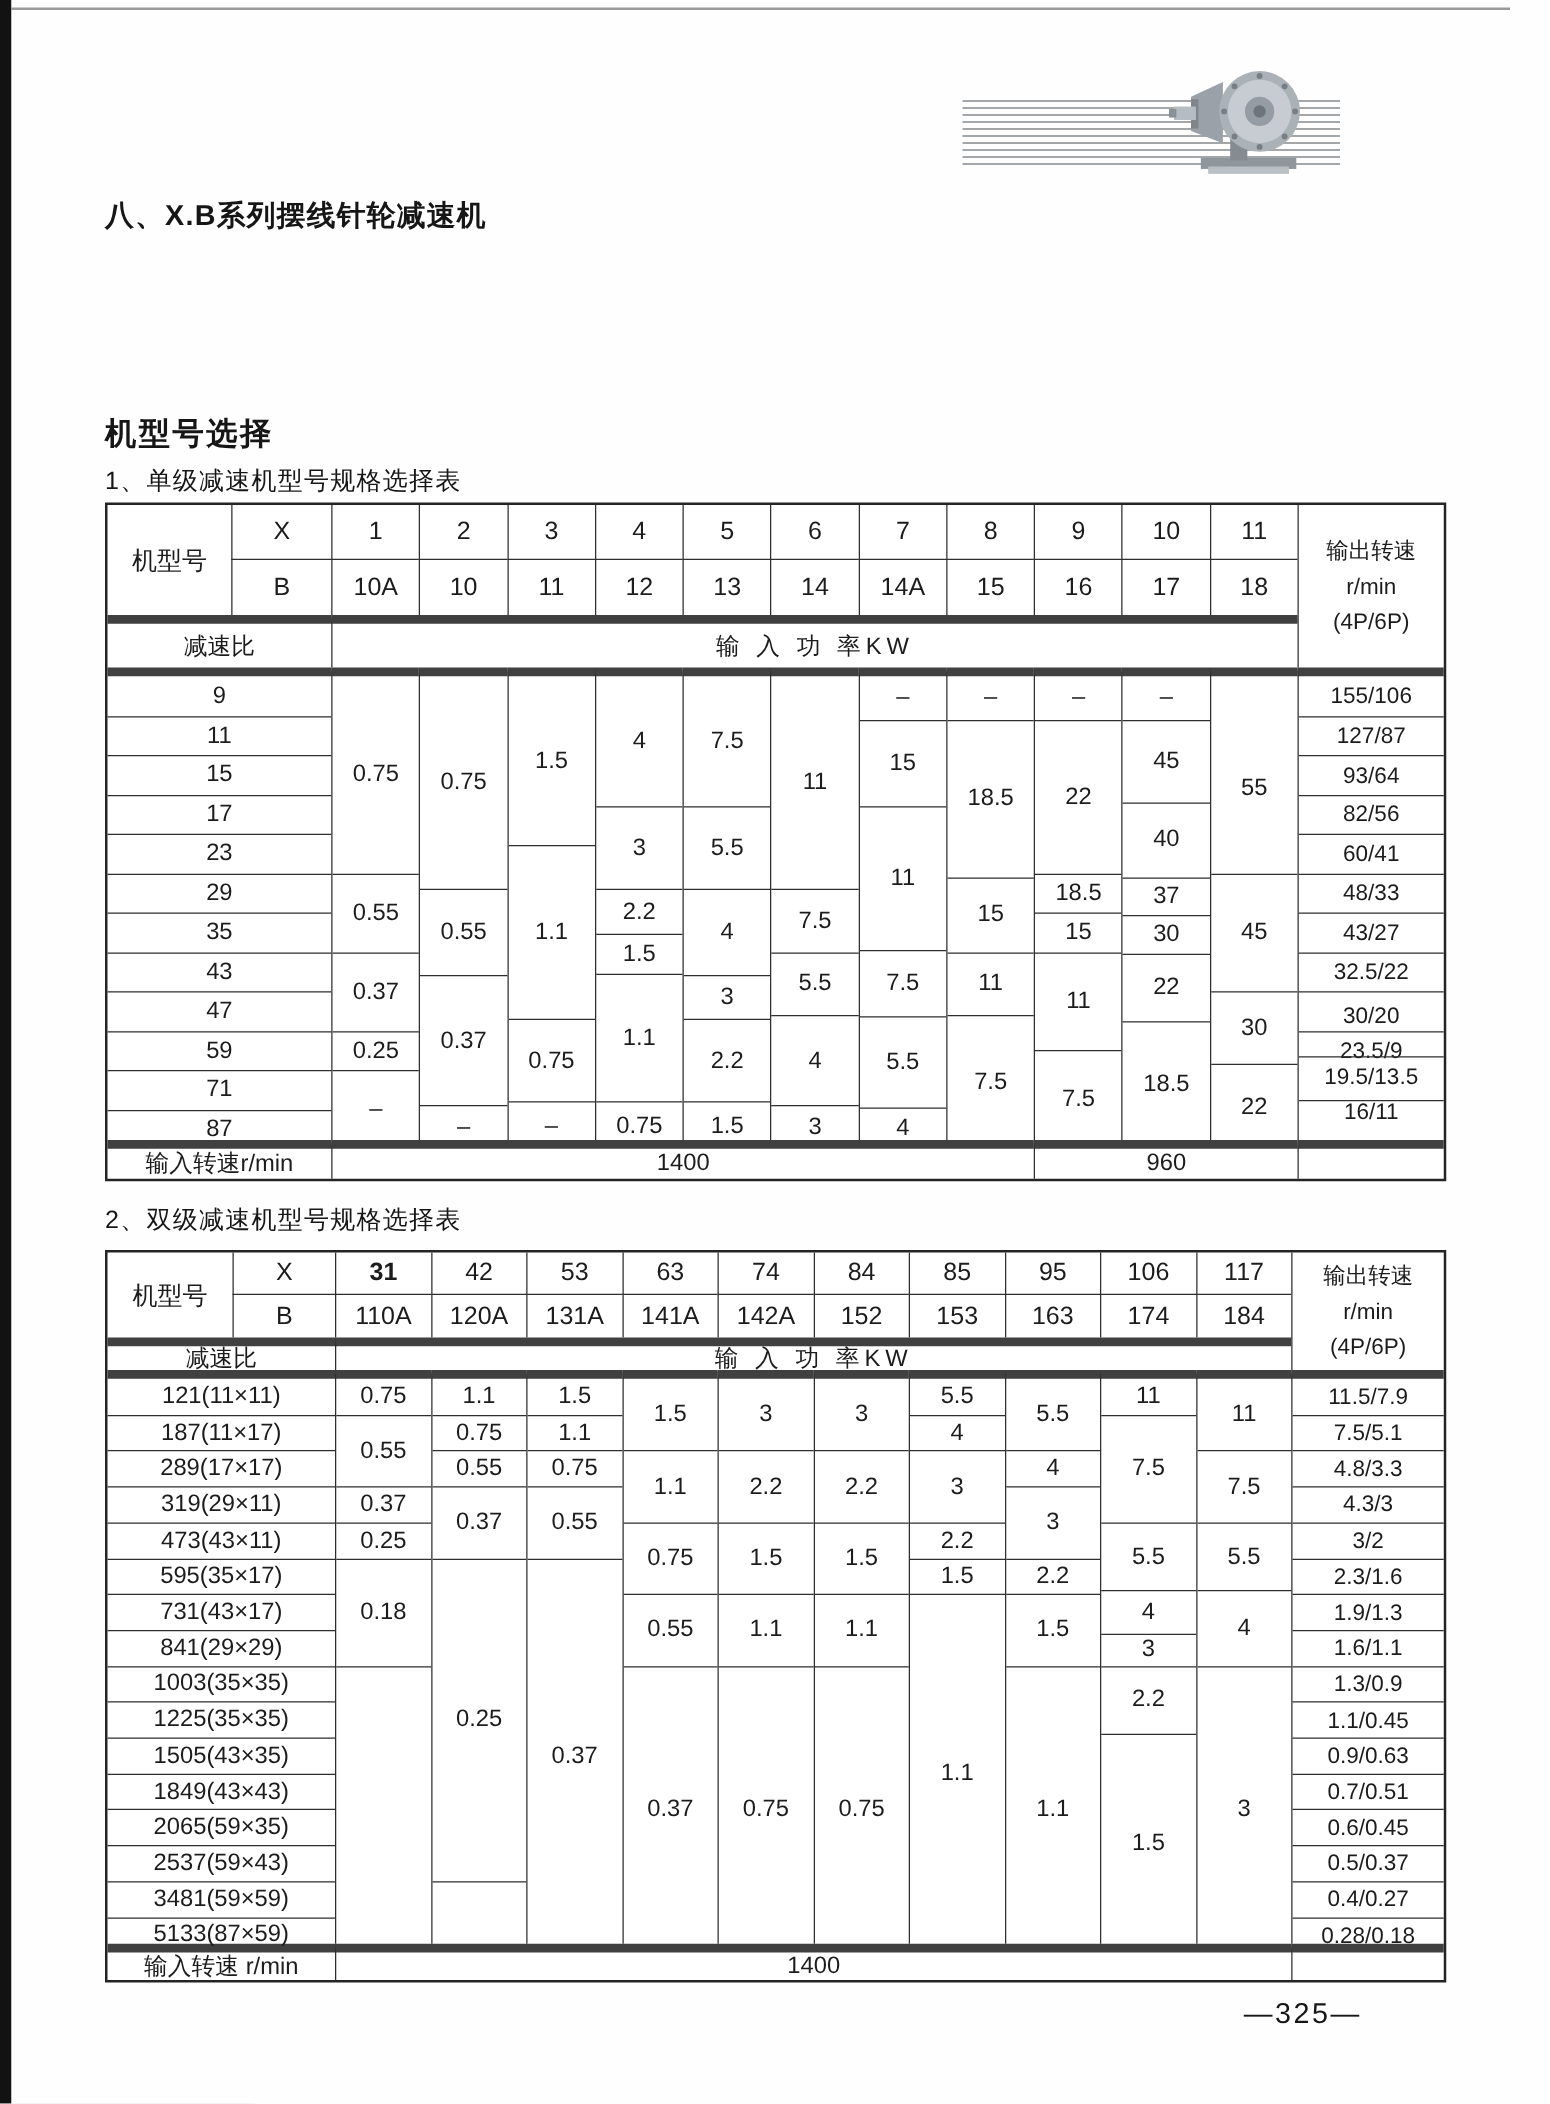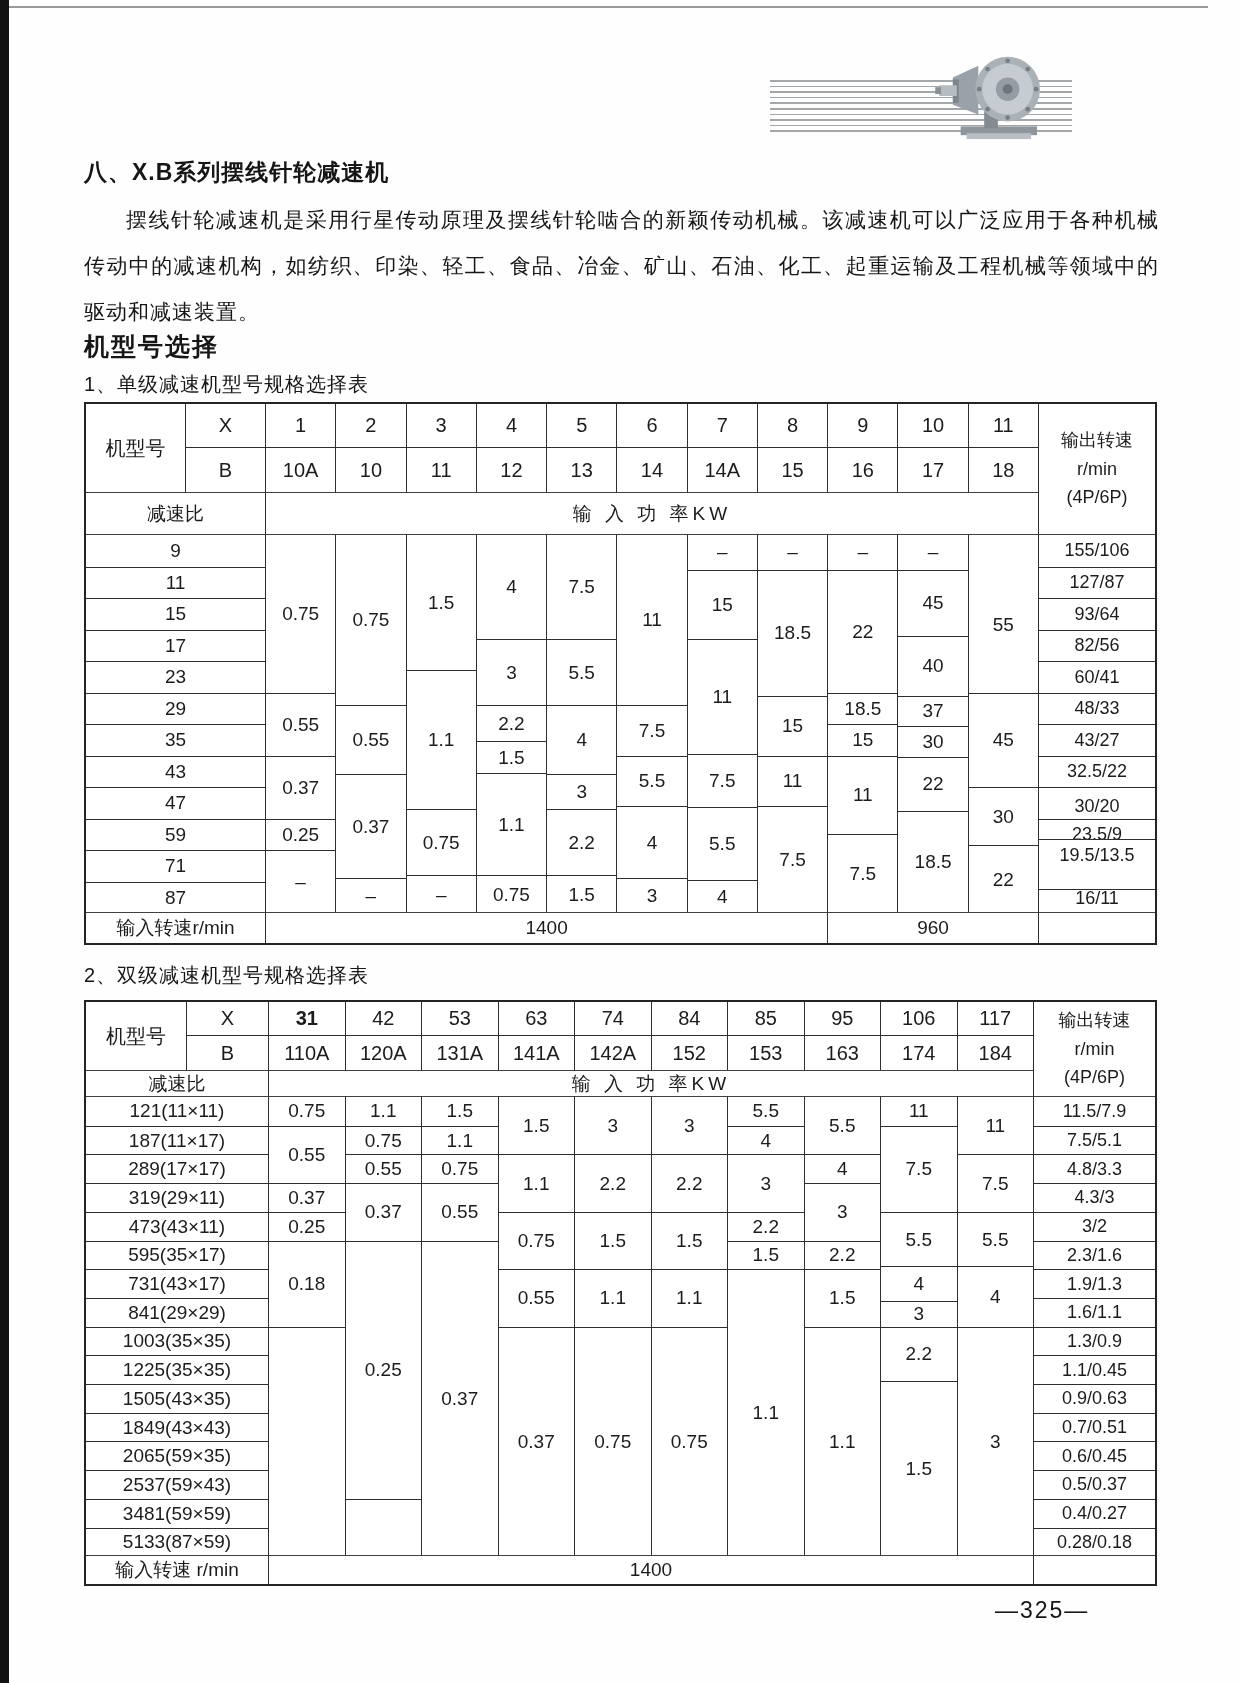--- a/index.html
+++ b/index.html
@@ -17,21 +17,21 @@
   .intro-p{position:absolute;left:84px;top:197px;width:1075px;margin:0;font-size:21px;line-height:46px;
            text-align:justify;text-indent:2em;letter-spacing:1px;}
   .sel-h{position:absolute;left:84px;top:330px;margin:0;font-size:25px;font-weight:700;letter-spacing:2px;}
   .cap{position:absolute;left:84px;font-size:20px;letter-spacing:1px;}
   .tmount{position:absolute;left:84px;width:1073px;}
   .pageno{position:absolute;left:995px;top:1597px;font-size:23px;letter-spacing:2px;}
   
   .xtable{display:grid;border:2px solid #242424;background:#fff;width:100%;box-sizing:border-box;}
   .c{display:flex;align-items:center;justify-content:center;text-align:center;color:#1c1c1c;min-width:0;min-height:0;}
   .bl{border-left:1px solid #2e2e2e;}
-  .bt{border-top:1px solid #404040;}
+  .bt{border-top:7px solid #404040;}
   .bb{border-bottom:1px solid #2e2e2e;}
   .fs20{font-size:20px;}
   .fs19{font-size:19px;}
   .fs18{font-size:18px;}
   .lsp{letter-spacing:4px;}
   .outhead{flex-direction:column;line-height:1.6;}
   .stack{position:relative;display:block;}
   .arow{position:absolute;left:0;right:0;display:flex;align-items:center;justify-content:center;box-sizing:border-box;}
   .at{border-top:1px solid #2e2e2e;}
 </style>
@@ -60,21 +60,20 @@
       <circle cx="76" cy="69" r="2.4" fill="#777e84"></circle>
     <circle cx="47" cy="40" r="2.4" fill="#777e84"></circle>
       <circle cx="105" cy="40" r="2.4" fill="#777e84"></circle>
     <circle cx="55.5" cy="19.5" r="2.4" fill="#777e84"></circle>
       <circle cx="96.5" cy="19.5" r="2.4" fill="#777e84"></circle>
     <circle cx="55.5" cy="60.5" r="2.4" fill="#777e84"></circle>
       <circle cx="96.5" cy="60.5" r="2.4" fill="#777e84"></circle>
   </svg>
 
   <h2 class="intro-h">八、X.B系列摆线针轮减速机</h2>
-  <p class="intro-p">摆线针轮减速机是采用行星传动原理及摆线针轮啮合的新颖传动机械。该减速机可以广泛应用于各种机械传动中的减速机构，如纺织、印染、轻工、食品、冶金、矿山、石油、化工、起重运输及工程机械等领域中的驱动和减速装置。</p>
   <h3 class="sel-h">机型号选择</h3>
 
   <div class="cap" style="top:371px">1、单级减速机型号规格选择表</div>
   <div class="tmount" style="top:402px">
       <div class="xtable" style="grid-template-columns: 99px 80px repeat(11, 1fr) 117px; grid-template-rows: 44px 44px 42px 378px 31px;">
         <div class="c fs20" style="grid-area: 1 / 1 / 3 / 2;">机型号</div>
         <div class="c bl bb fs20" style="grid-area: 1 / 2 / 2 / 3;">X</div>
         <div class="c bl bb fs20" style="grid-area: 1 / 3 / 2 / 4;">1</div>
         <div class="c bl bb fs20" style="grid-area: 1 / 4 / 2 / 5;">2</div>
         <div class="c bl bb fs20" style="grid-area: 1 / 5 / 2 / 6;">3</div>
@@ -204,21 +203,21 @@
           <div class="arow fs18 at" style="top: 31.5px; height: 31.5px;">127/87</div>
           <div class="arow fs18 at" style="top: 63px; height: 31.5px;">93/64</div>
           <div class="arow fs18 at" style="top: 94.5px; height: 31.5px;">82/56</div>
           <div class="arow fs18 at" style="top: 126px; height: 31.5px;">60/41</div>
           <div class="arow fs18 at" style="top: 157.5px; height: 31.5px;">48/33</div>
           <div class="arow fs18 at" style="top: 189px; height: 31.5px;">43/27</div>
           <div class="arow fs18 at" style="top: 220.5px; height: 31.5px;">32.5/22</div>
           <div class="arow fs18 at" style="top: 252px; height: 38px;">30/20</div>
           <div class="arow fs18 at" style="top: 283.5px; height: 31.5px;">23.5/9</div>
           <div class="arow fs18 at" style="top: 304px; height: 31.5px;">19.5/13.5</div>
-          <div class="arow fs18 at" style="top: 354px; height: 17px;">16/11</div>
+          <div class="arow fs18 at" style="top: 339px; height: 17px;">16/11</div>
         </div>
         <div class="c bt fs19" style="grid-area: 5 / 1 / 6 / 3;">输入转速r/min</div>
         <div class="c bl bt fs19" style="grid-area: 5 / 3 / 6 / 11;">1400</div>
         <div class="c bl bt fs19" style="grid-area: 5 / 11 / 6 / 14;">960</div>
         <div class="c bl bt" style="grid-area: 5 / 14 / 6 / 15;"></div>
       </div>
     </div>
 
   <div class="cap" style="top:962px">2、双级减速机型号规格选择表</div>
   <div class="tmount" style="top:1000px">

